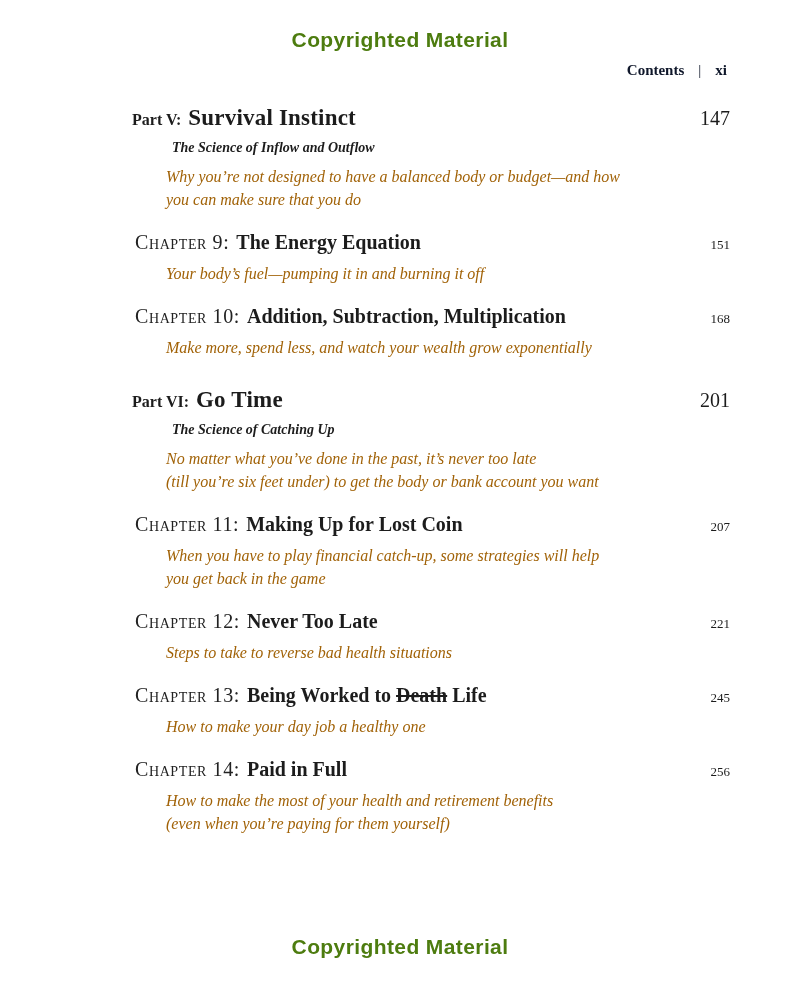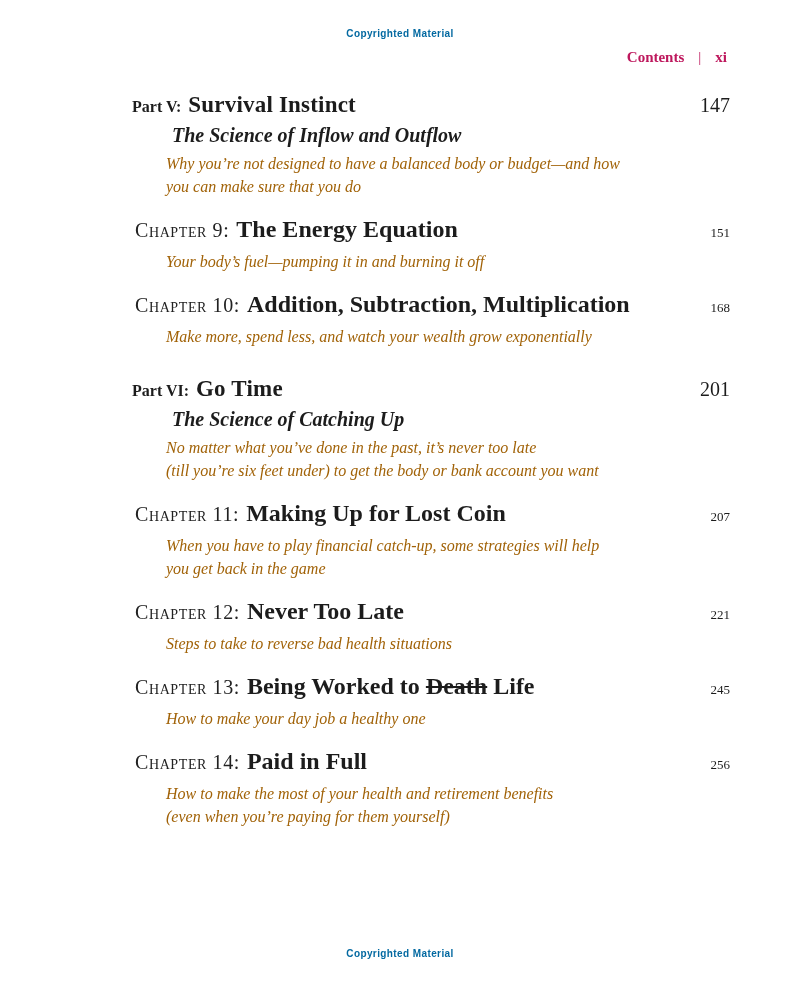--- a/index.html
+++ b/index.html
@@ -11,39 +11,39 @@
     position: relative;
     width: 800px;
     height: 987px;
     background: #ffffff;
     overflow: hidden;
     font-family: "Liberation Serif", serif;
     color: #1c1c1c;
   }
   .watermark {
     font-family: "Liberation Sans", sans-serif;
-    font-size: 10px;
+    font-size: 21px;
     font-weight: 600;
     letter-spacing: 0.4px;
-    color: #0369a1;
+    color: #4d7c0f;
     text-align: center;
   }
   .watermark-top { padding-top: 28px; }
   .watermark-bottom {
     position: absolute;
     left: 0;
     right: 0;
     bottom: 28px;
   }
   .running-header {
     margin: 10px 73px 0 6px;
     text-align: right;
     font-size: 15px;
     font-weight: 700;
-    color: #be185d;
+    color: #0f172a;
   }
   .running-header .sep {
     display: inline-block;
     margin: 0 14px;
     font-weight: 400;
   }
   .toc {
     margin: 24px 70px 0 108px;
   }
   .entry { margin-top: 18px; }
@@ -75,29 +75,29 @@
     padding-left: 27px;
   }
   .chapter .label {
     font-variant: small-caps;
     font-size: 20px;
     font-weight: 400;
     letter-spacing: 0.6px;
     color: #222;
   }
   .chapter .title {
-    font-size: 24px;
+    font-size: 20px;
     font-weight: 700;
     margin-left: 7px;
   }
   .chapter .page-num { font-size: 13px; }
   .strike { text-decoration: line-through; }
   .subtitle {
     padding-left: 64px;
-    font-size: 20px;
+    font-size: 14px;
     font-weight: 700;
     font-style: italic;
     line-height: 26px;
   }
   .desc {
     padding-left: 58px;
     margin-top: 4px;
   }
   .desc .desc-line {
     font-size: 16px;

